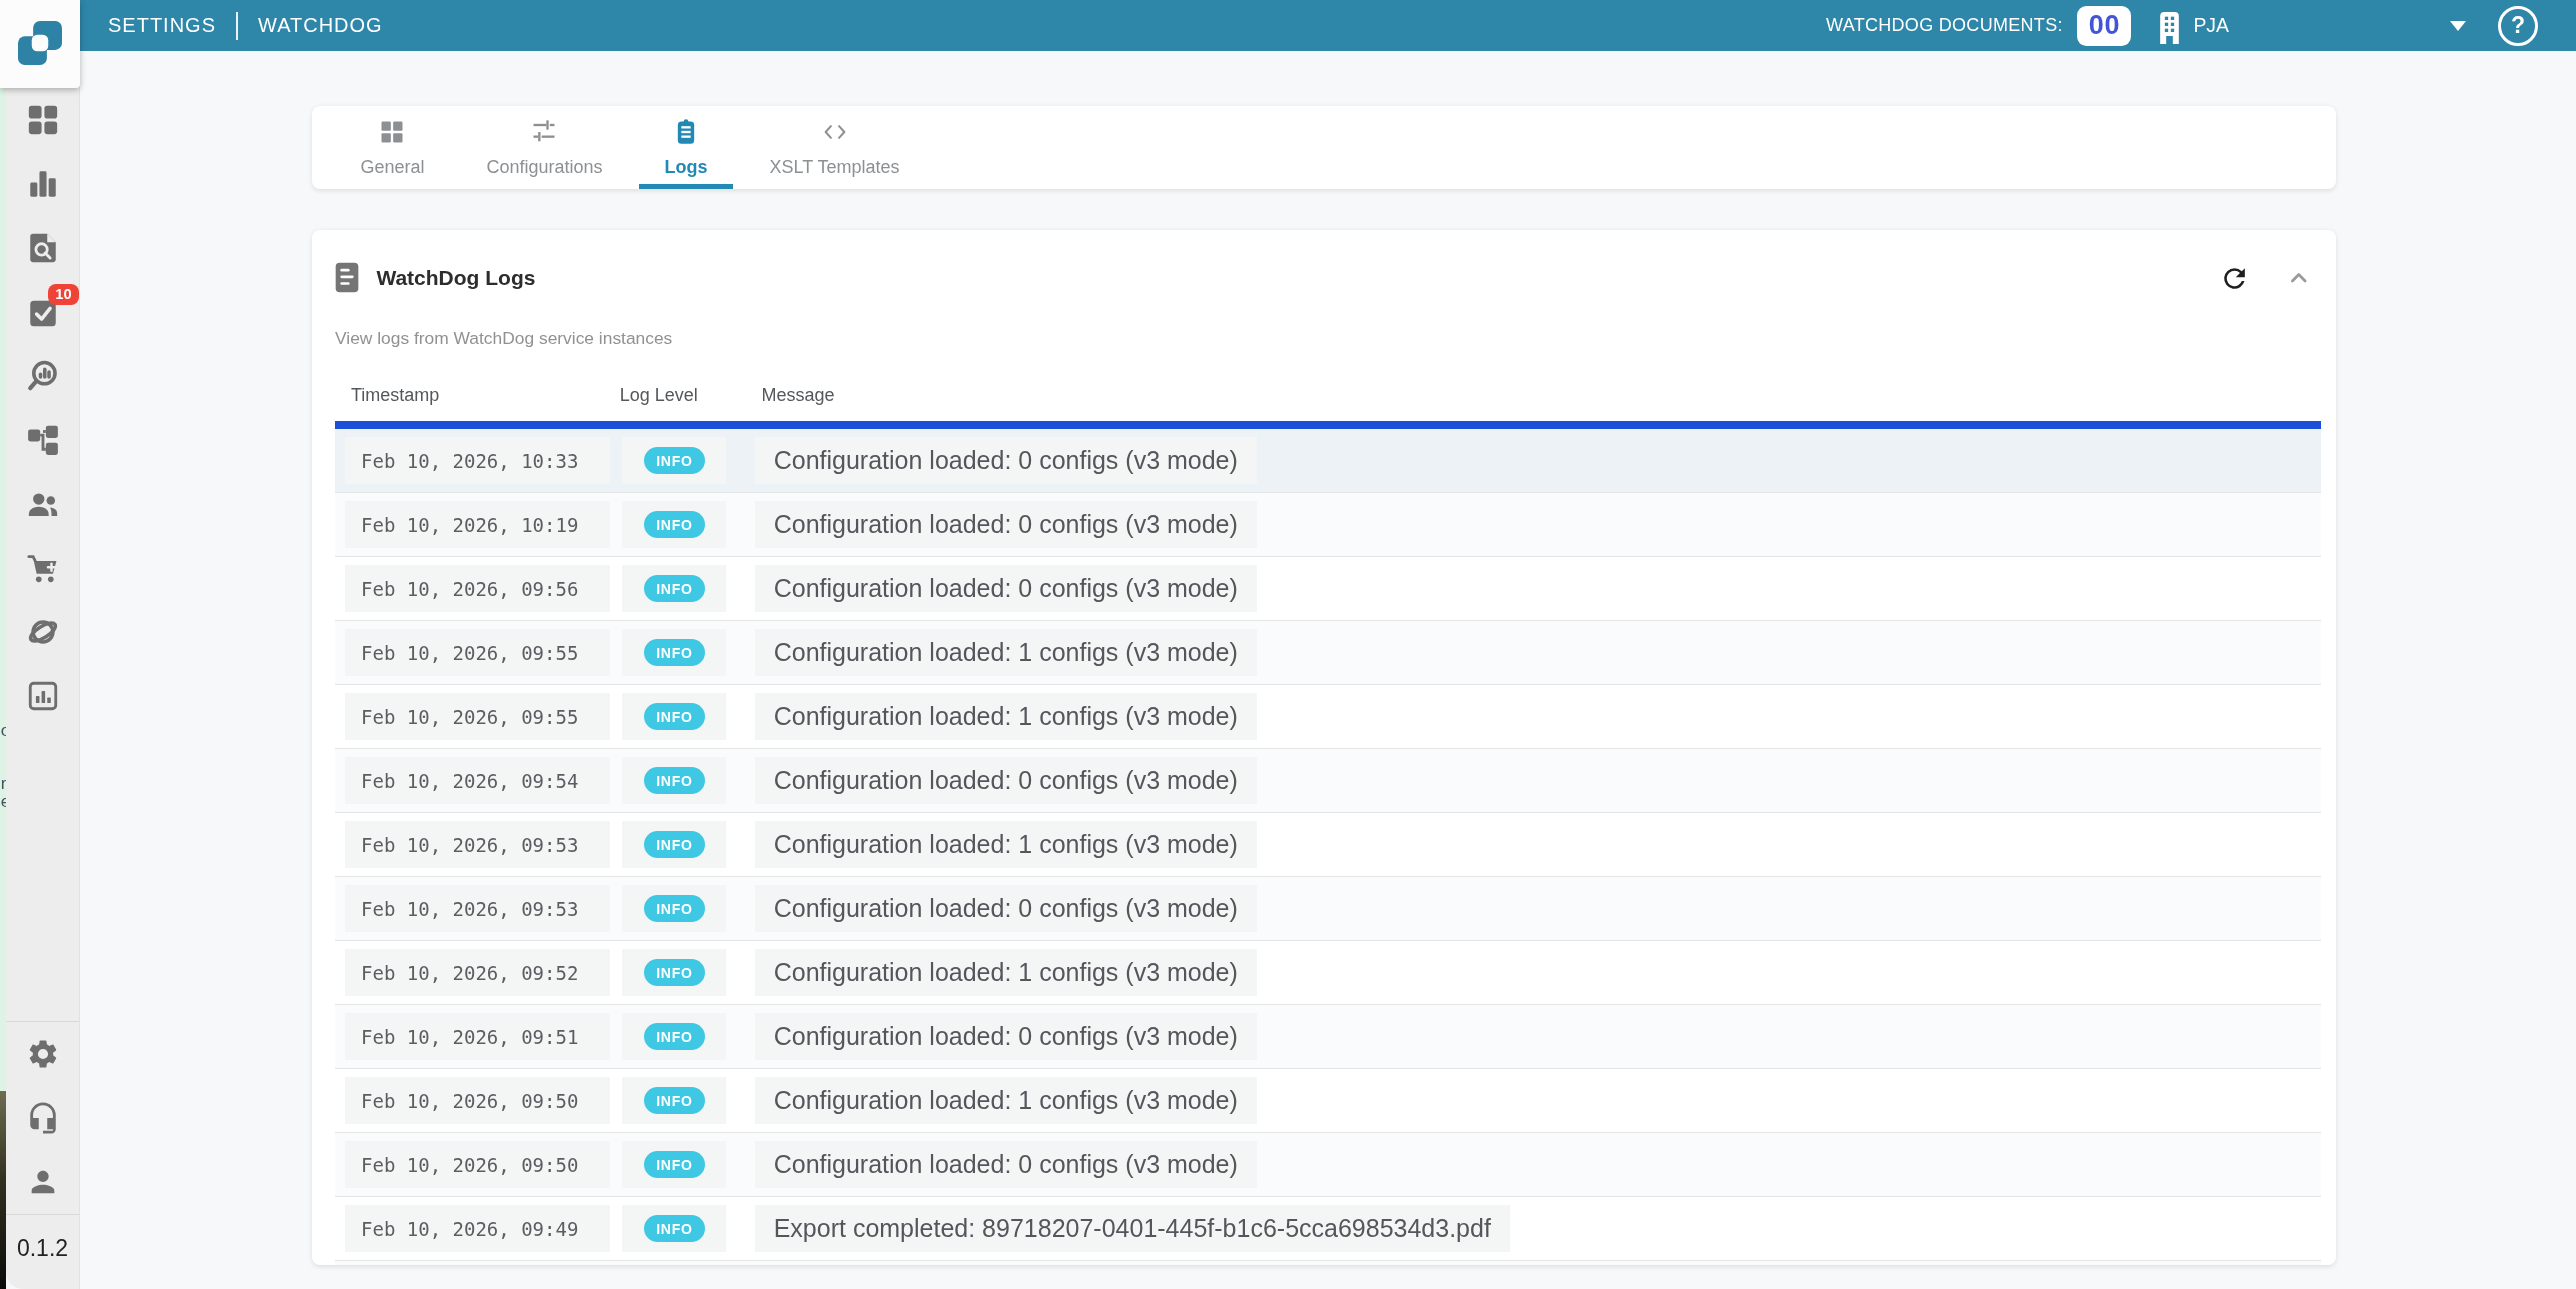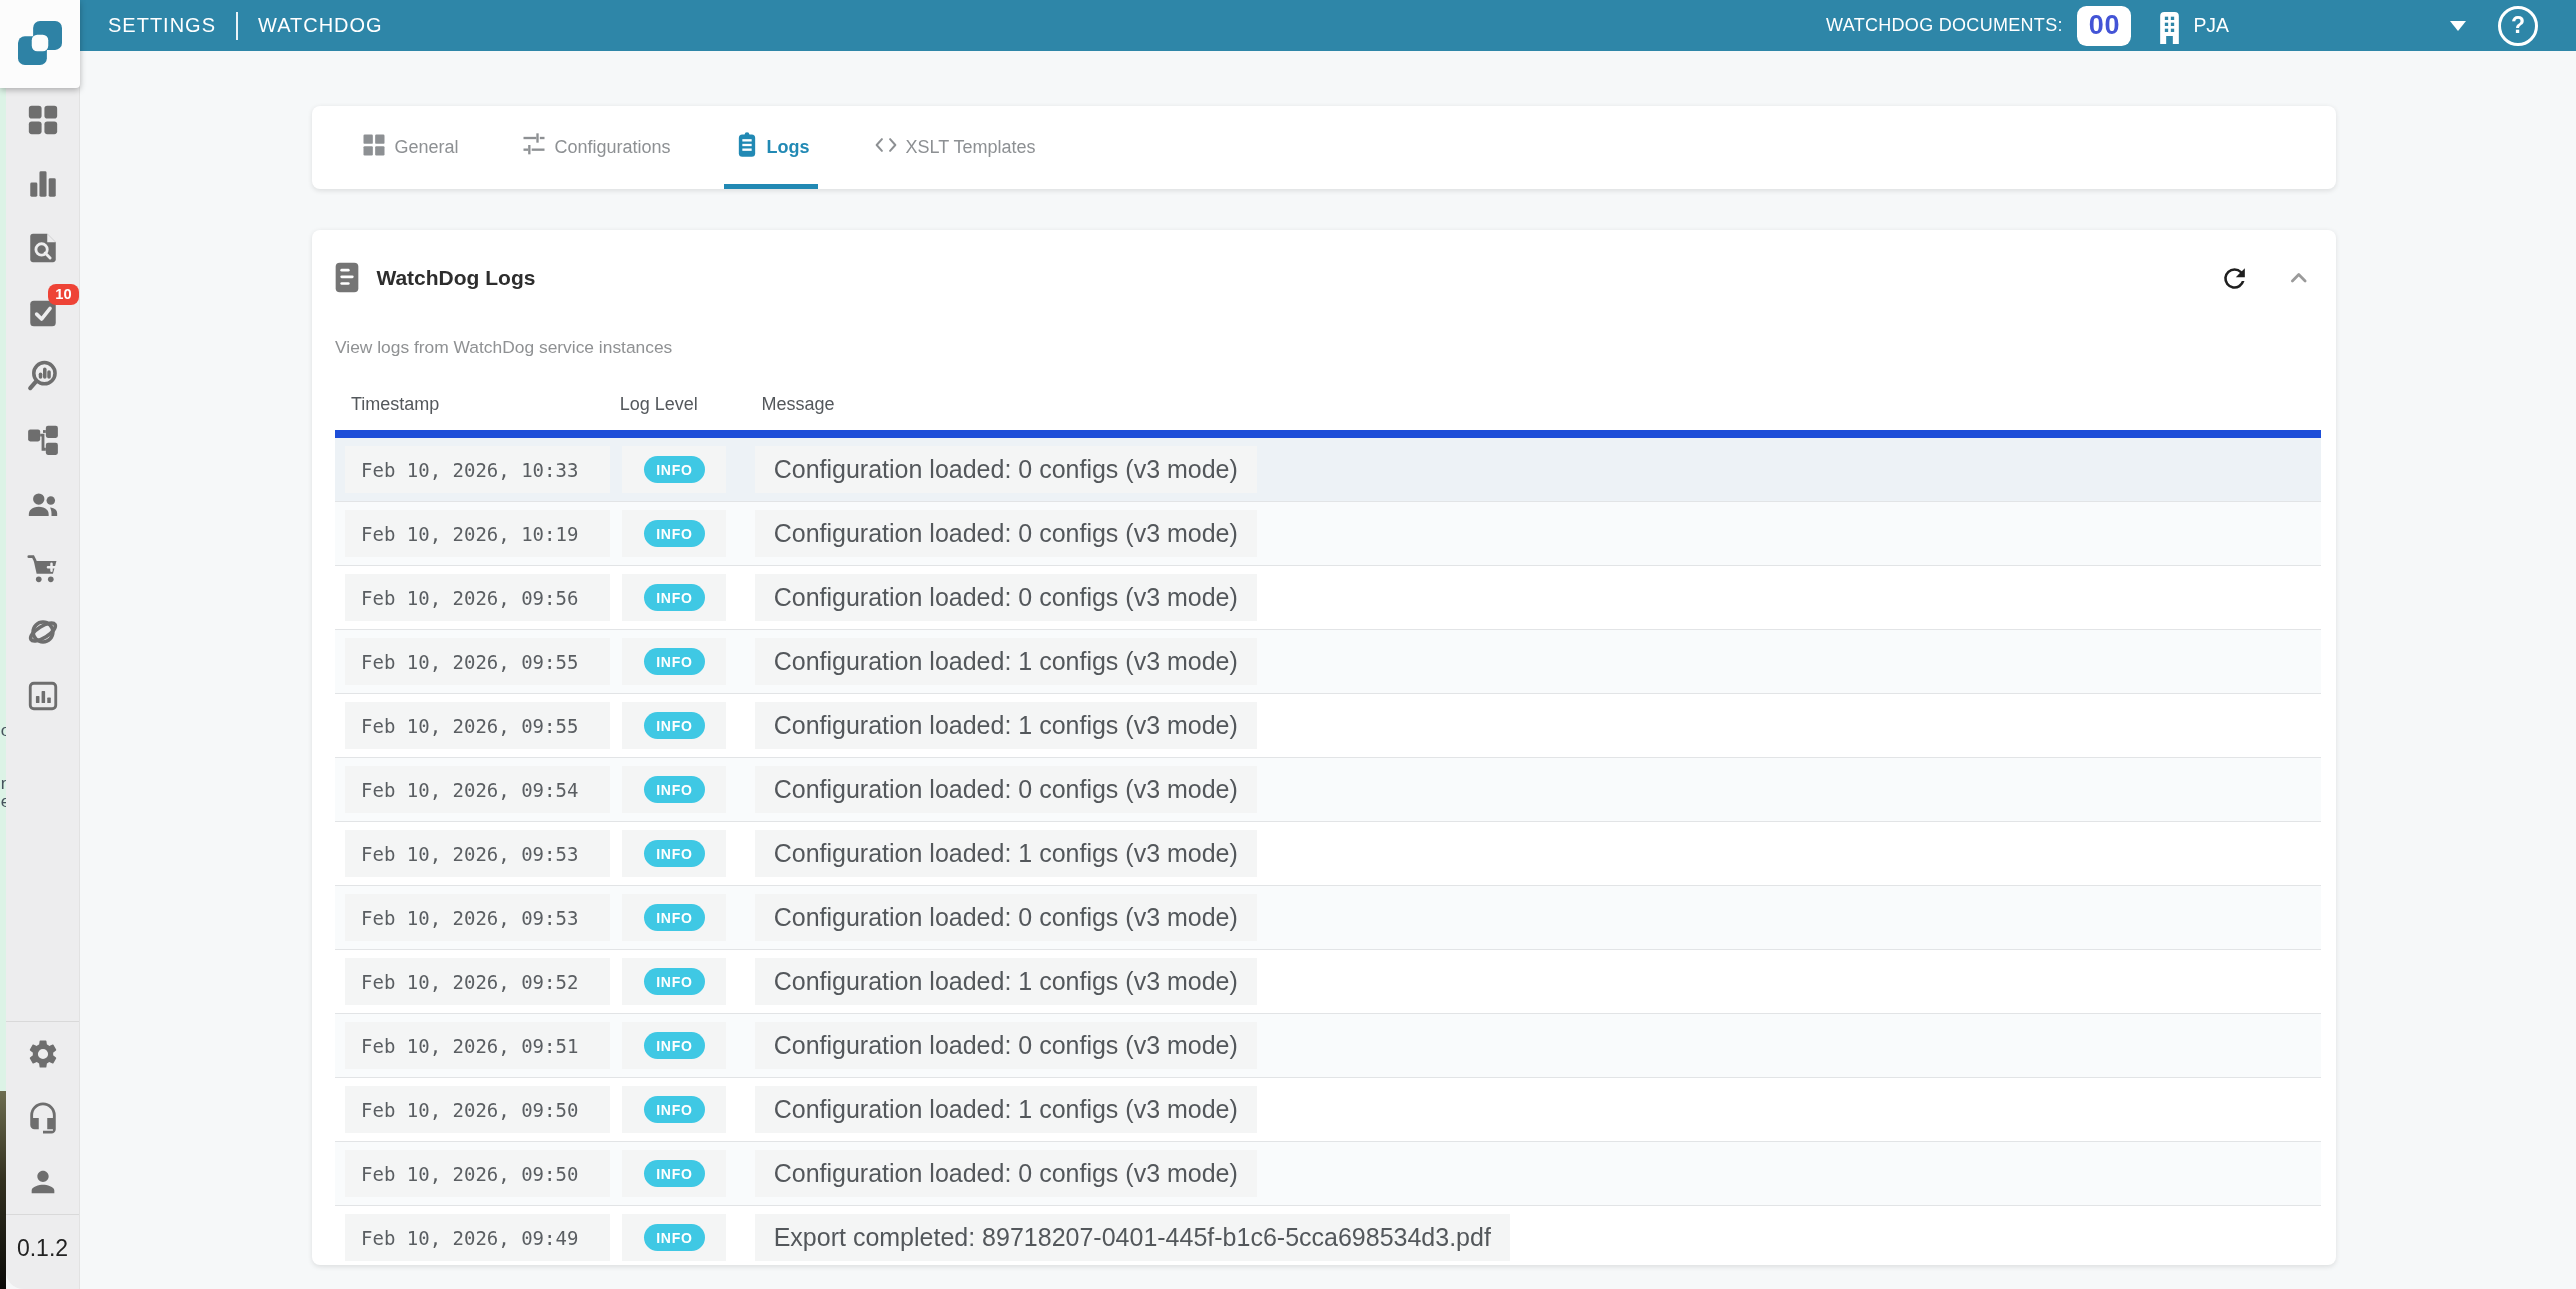--- a/index.html
+++ b/index.html
@@ -42,33 +42,33 @@
   .building{margin-left:23px;display:flex;align-items:center}
   .org-name{margin-left:8px;font-size:19.4px;font-weight:400}
   .caret{margin-left:221px;width:0;height:0;border-left:8.7px solid transparent;border-right:8.7px solid transparent;
        border-top:10px solid #fff;cursor:pointer}
   .help{margin-left:32px;width:34px;height:34px;border:3.4px solid #fff;border-radius:50%;display:flex;
        align-items:center;justify-content:center;font-size:23px;font-weight:700;color:#fff;cursor:pointer}
 
   
   .tabs-card{position:absolute;left:312px;top:106px;width:2024px;height:83px;background:#fff;border-radius:8px;
        box-shadow:0 1.3px 5.4px rgba(0,0,0,.10);display:flex;align-items:stretch;padding-left:17.4px;box-sizing:border-box;z-index:3}
-  .tab{position:relative;display:flex;flex-direction:row;align-items:center;justify-content:center;gap:6px;
+  .tab{position:relative;display:flex;flex-direction:column;align-items:center;justify-content:center;gap:6px;
        padding:0 31px;cursor:pointer;color:#8d9093;font-size:18px;font-weight:500}
   .tab.active{color:#2189b4;font-weight:700}
   .tab .underline{position:absolute;bottom:0;left:50%;transform:translateX(-50%);width:94px;height:4.7px;background:#2189b4}
 
   
   .logs-card{position:absolute;left:312px;top:230px;width:2024px;height:1035px;background:#fff;border-radius:8px;
        box-shadow:0 1.3px 5.4px rgba(0,0,0,.10);padding:0 14.7px 0 23px;box-sizing:border-box;overflow:hidden;z-index:3}
   .logs-head{display:flex;align-items:center;margin-top:24px;height:48px}
   .logs-title{font-size:21px;font-weight:700;color:#2d2d2d;margin-left:17.4px}
   .logs-actions{margin-left:auto;display:flex;align-items:center;gap:36px;margin-right:9.4px}
   .icon-btn{cursor:pointer;display:flex;align-items:center;justify-content:center}
-  .logs-sub{margin-top:35px;font-size:17.4px;color:#8f9193}
+  .logs-sub{margin-top:26px;font-size:17.4px;color:#8f9193}
 
   table{margin-top:20px;width:100%;border-collapse:collapse;table-layout:fixed}
   col.c1{width:278px} col.c2{width:131px}
   thead th{height:50px;text-align:left;font-size:18px;font-weight:500;color:#54585c;
        border-bottom:8px solid #1d4ed8;background:#fff}
   thead th.h1{padding-left:16px} thead th.h2{padding-left:6.7px} thead th.h3{padding-left:17.4px}
   tbody td{height:63px;border-bottom:1.3px solid #e2e4e6;vertical-align:middle;padding:0}
   tbody tr.alt{background:#f9fbfc}
   tbody tr.first{background:#edf2f6}
   .blk{display:inline-flex;align-items:center;background:#f4f5f5;height:47px;box-sizing:border-box;vertical-align:middle}

